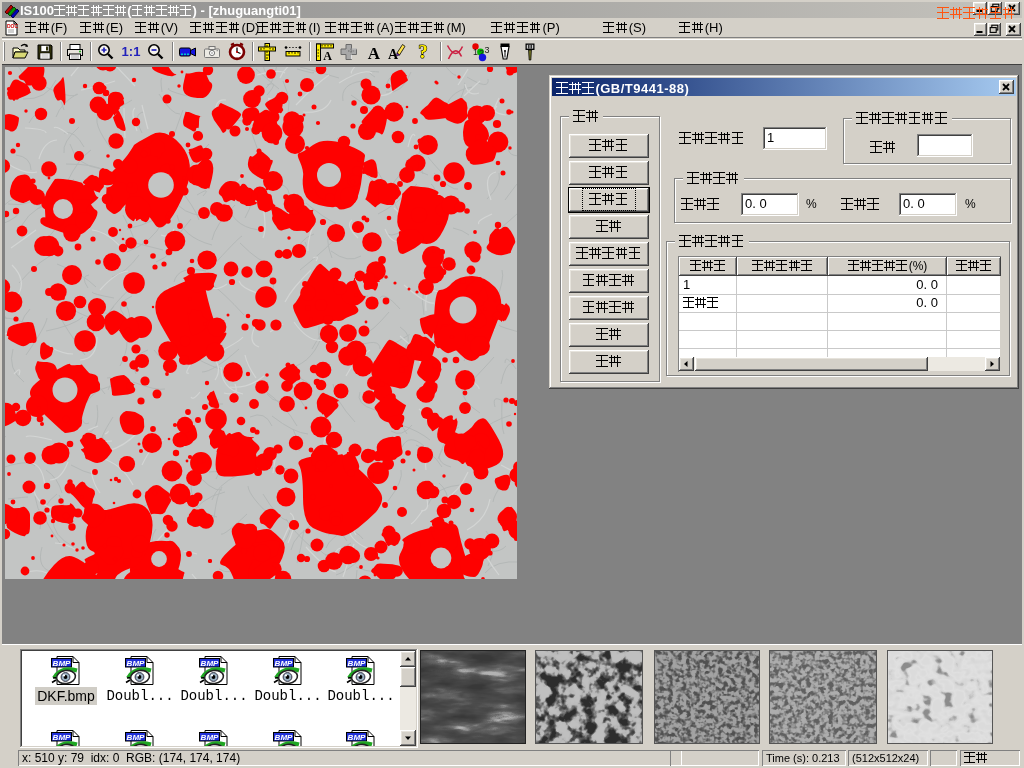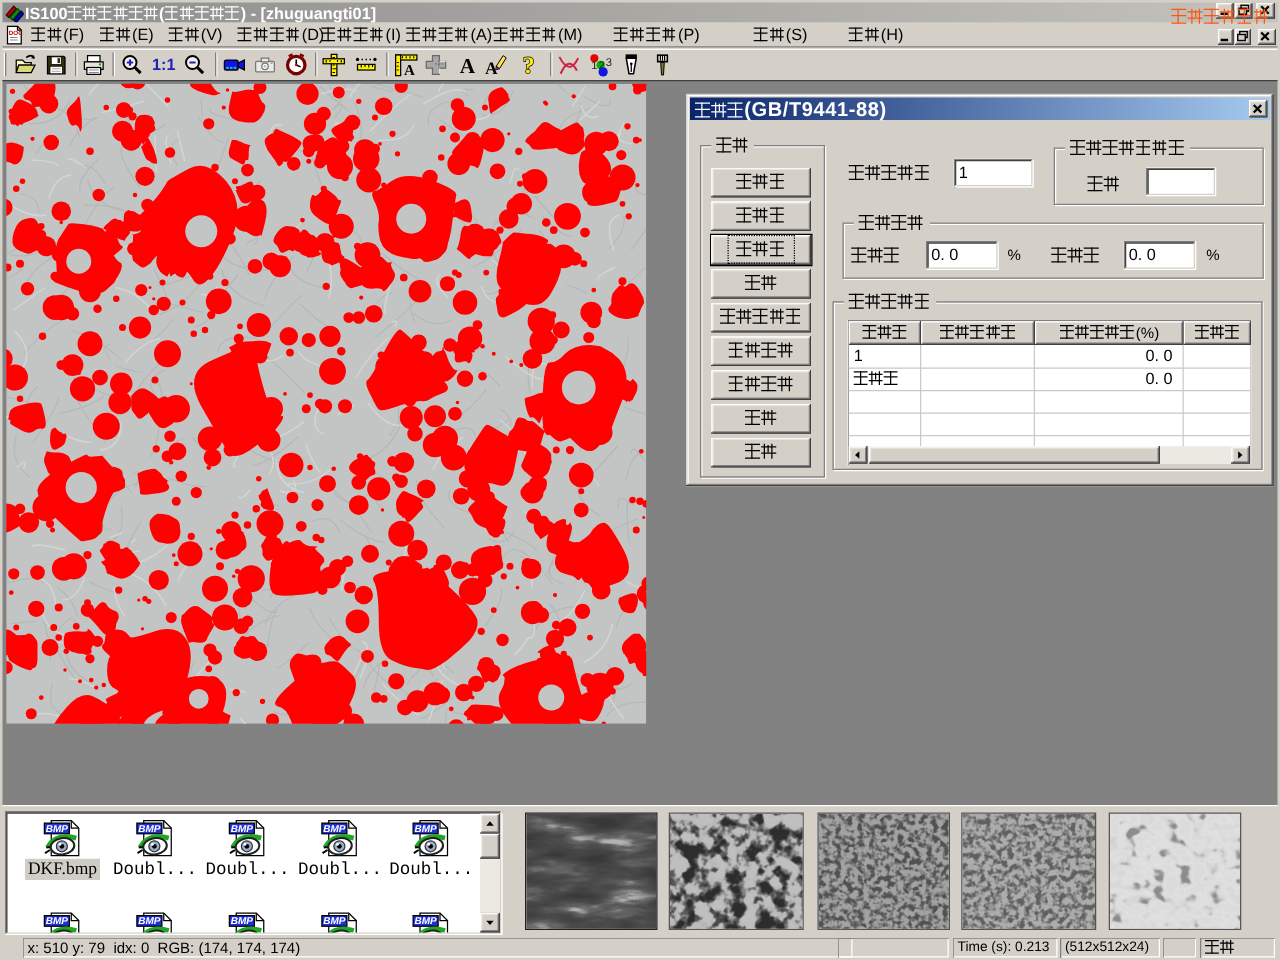--- a/index.html
+++ b/index.html
@@ -1264,21 +1264,21 @@
         <circle cx="58" cy="142" r="10.0"></circle>
         <circle cx="324" cy="108" r="12.0"></circle>
         <circle cx="60" cy="323" r="12.5"></circle>
         <circle cx="458" cy="243" r="13.5"></circle>
         <circle cx="436" cy="491" r="10.4"></circle>
       </g>
     </svg>
   </div>
 <div class="abs winframe" style="left:549px;top:75px;width:470px;height:314px;z-index:10">
     <div class="abs" style="left:3px;top:3px;width:464px;height:18px;background:linear-gradient(90deg,#0a246a,#a6caf0)"></div>
-    <div class="abs" style="left:7px;top:5px;font-size:14px;font-weight:bold;color:#fff;white-space:nowrap"><i class="c"></i><i class="c"></i><i class="c"></i><span style="font-size:16px;letter-spacing:.5px">(GB/T9441-88)</span></div>
+    <div class="abs" style="left:7px;top:5px;font-size:14px;font-weight:bold;color:#fff;white-space:nowrap"><i class="c"></i><i class="c"></i><i class="c"></i><span style="font-size:13px;letter-spacing:.5px">(GB/T9441-88)</span></div>
     <div class="mini" style="left:450px;top:5px;width:15px;height:14px">
       <svg width="10" height="10" viewBox="0 0 10 10" style="position:absolute;left:2px;top:2px">
         <path d="M2,2 L8,8 M8,2 L2,8" stroke="#000" stroke-width="1.8"></path>
       </svg>
     </div>
     <div class="abs groove" style="left:11px;top:41px;width:100px;height:266px">
       <span class="glab"><i class="c"></i><i class="c"></i></span>
     </div>
     <div class="btn" style="left:20px;top:59px;width:80px;height:24px;line-height:23px"><i class="c"></i><i class="c"></i><i class="c"></i></div>
     <div class="btn" style="left:20px;top:86px;width:80px;height:24px;line-height:23px"><i class="c"></i><i class="c"></i><i class="c"></i></div>
@@ -1333,21 +1333,21 @@
         <div class="mini" style="left:306px;top:0;width:15px;height:14px">
           <svg width="8" height="8" viewBox="0 0 8 8" style="position:absolute;left:3px;top:3px">
             <path d="M2.5,1 L6,4 L2.5,7 Z" fill="#000"></path>
           </svg>
         </div>
         <div class="mini" style="left:16px;top:0;width:233px;height:14px"></div>
       </div>
     </div>
   </div>
 <div class="abs" style="left:2px;top:644px;width:1020px;height:104px;background:#d4d0c8;border-top:1px solid #fff"></div>
-<div class="abs sunk" style="left:4px;top:649px;width:398px;height:99px;overflow:hidden">
+<div class="abs sunk" style="left:20px;top:649px;width:398px;height:99px;overflow:hidden">
     <div class="abs" style="left:30px;top:5px;width:32px;height:32px"><svg width="32" height="32" viewBox="0 0 32 32">
         <path d="M7,2.5 H23 L29,8.5 V30.5 H7 Z" fill="#fff" stroke="#000"></path>
         <path d="M23,2.5 V8.5 H29" fill="none" stroke="#000"></path>
         <rect x="1.5" y="4.5" width="20" height="8.5" fill="#2030d8" stroke="#000"></rect>
         <text x="11.5" y="11.5" font-size="8" font-weight="bold" font-style="italic" fill="#fff" text-anchor="middle" font-family="Liberation Sans">BMP</text>
         <path d="M4,24 Q11,12 27,16.5" fill="none" stroke="#1fa622" stroke-width="4"></path>
         <path d="M6,26 l-4,2.5 M7.5,23.5 l-4.5,0.5" stroke="#000" stroke-width="1.6"></path>
         <ellipse cx="16" cy="23" rx="9.5" ry="6.5" fill="#fff" stroke="#222" stroke-width="1.6" transform="rotate(-8 16 23)"></ellipse>
         <circle cx="15.5" cy="23" r="4.4" fill="#9ab0c2" stroke="#334"></circle>
         <circle cx="15.5" cy="23" r="1.9" fill="#000"></circle>
@@ -1394,21 +1394,21 @@
         <path d="M23,2.5 V8.5 H29" fill="none" stroke="#000"></path>
         <rect x="1.5" y="4.5" width="20" height="8.5" fill="#2030d8" stroke="#000"></rect>
         <text x="11.5" y="11.5" font-size="8" font-weight="bold" font-style="italic" fill="#fff" text-anchor="middle" font-family="Liberation Sans">BMP</text>
         <path d="M4,24 Q11,12 27,16.5" fill="none" stroke="#1fa622" stroke-width="4"></path>
         <path d="M6,26 l-4,2.5 M7.5,23.5 l-4.5,0.5" stroke="#000" stroke-width="1.6"></path>
         <ellipse cx="16" cy="23" rx="9.5" ry="6.5" fill="#fff" stroke="#222" stroke-width="1.6" transform="rotate(-8 16 23)"></ellipse>
         <circle cx="15.5" cy="23" r="4.4" fill="#9ab0c2" stroke="#334"></circle>
         <circle cx="15.5" cy="23" r="1.9" fill="#000"></circle>
         <circle cx="14" cy="21.4" r="1.1" fill="#fff"></circle>
       </svg></div>
-    <div class="abs" style="left:8px;top:39px;width:76px;text-align:center;font-family:Liberation Serif, serif;font-size:14px;color:#000;white-space:nowrap"><span style="background:#d0cdc6;padding:1px 2px">DKF.bmp</span></div>
+    <div class="abs" style="left:8px;top:39px;width:76px;text-align:center;font-family:Liberation Sans, sans-serif;font-size:14px;color:#000;white-space:nowrap"><span style="background:#d0cdc6;padding:1px 2px">DKF.bmp</span></div>
     <div class="abs" style="left:82px;top:39px;width:76px;text-align:center;font-family:'Liberation Mono',monospace;font-size:14px;color:#000;white-space:nowrap">Doubl...</div>
     <div class="abs" style="left:156px;top:39px;width:76px;text-align:center;font-family:'Liberation Mono',monospace;font-size:14px;color:#000;white-space:nowrap">Doubl...</div>
     <div class="abs" style="left:230px;top:39px;width:76px;text-align:center;font-family:'Liberation Mono',monospace;font-size:14px;color:#000;white-space:nowrap">Doubl...</div>
     <div class="abs" style="left:303px;top:39px;width:76px;text-align:center;font-family:'Liberation Mono',monospace;font-size:14px;color:#000;white-space:nowrap">Doubl...</div>
     <div class="abs" style="left:30px;top:79px;width:32px;height:18px;overflow:hidden"><svg width="32" height="32" viewBox="0 0 32 32">
         <path d="M7,2.5 H23 L29,8.5 V30.5 H7 Z" fill="#fff" stroke="#000"></path>
         <path d="M23,2.5 V8.5 H29" fill="none" stroke="#000"></path>
         <rect x="1.5" y="4.5" width="20" height="8.5" fill="#2030d8" stroke="#000"></rect>
         <text x="11.5" y="11.5" font-size="8" font-weight="bold" font-style="italic" fill="#fff" text-anchor="middle" font-family="Liberation Sans">BMP</text>
         <path d="M4,24 Q11,12 27,16.5" fill="none" stroke="#1fa622" stroke-width="4"></path>

